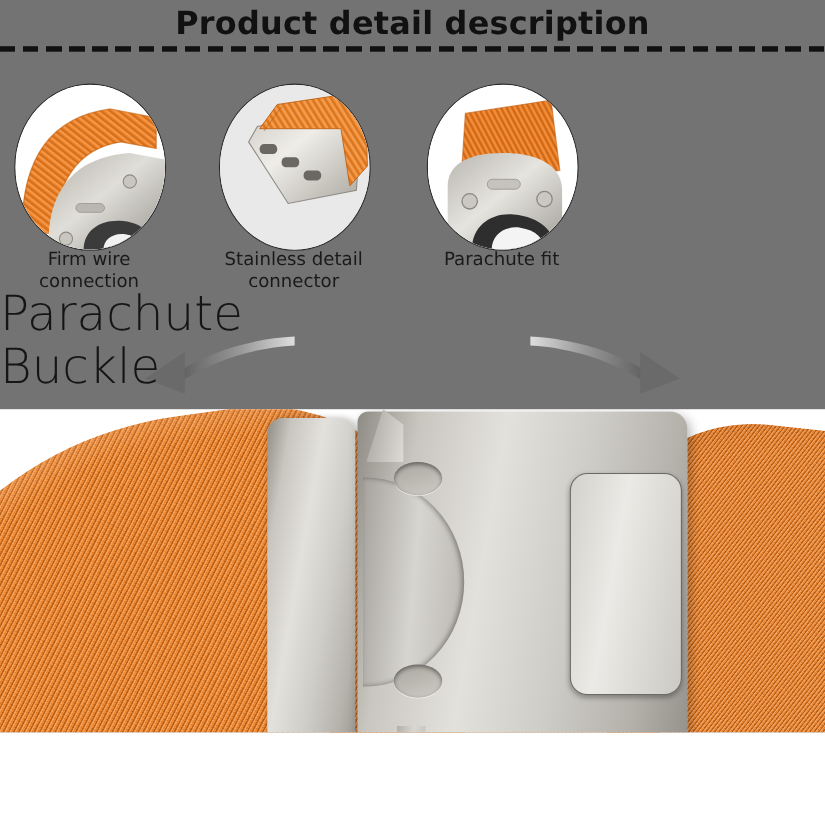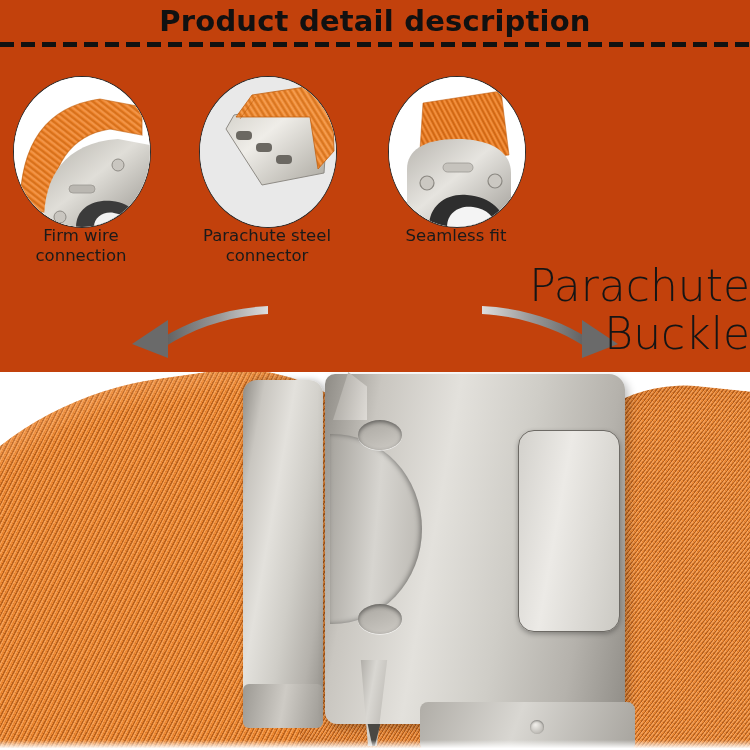--- a/index.html
+++ b/index.html
@@ -8,23 +8,23 @@
     padding: 0;
     background: #ffffff;
   }
   body {
     font-family: "Liberation Sans", sans-serif;
     -webkit-font-smoothing: antialiased;
   }
   #page {
     position: relative;
     width: 750px;
-    height: 750px;
+    height: 666px;
     overflow: hidden;
-    background: #c2410c;
+    background: #737373;
   }
 
   
   .page-title {
     position: absolute;
     left: 0;
     top: 4px;
     width: 750px;
     text-align: center;
     font-family: "DejaVu Sans", sans-serif;
@@ -122,21 +122,21 @@
       #8e8b85 0%, #c9c6c0 16%, #e3e1dc 38%,
       #cfcdc7 60%, #b5b2ac 82%, #908d87 100%);
   }
 
   
   .buckle-title {
     position: absolute;
     left: 0;
     top: 262px;
     width: 750px;
-    text-align: right;
+    text-align: left;
     font-family: "DejaVu Sans", sans-serif;
     font-weight: 300;
     font-size: 44px;
     line-height: 48px;
     color: #151515;
     white-space: pre-line;
     z-index: 6;
   }
   .arrow {
     position: absolute;
@@ -379,21 +379,21 @@
           </defs>
           <rect width="136" height="150" fill="#e9e9e9"></rect>
           <path d="M26 52 L34 38 L116 22 L128 36 L124 96 L62 108 Z" fill="url(#stl2)" stroke="#8e8b85" stroke-width="1"></path>
           <rect x="36" y="54" width="16" height="9" rx="4" fill="#6b6862"></rect>
           <rect x="56" y="66" width="16" height="9" rx="4" fill="#6b6862"></rect>
           <rect x="76" y="78" width="16" height="9" rx="4" fill="#6b6862"></rect>
           <path d="M36 40 L52 18 L132 6 L134 74 L118 92 L110 40 Z" fill="url(#wv2)" stroke="#c2600f" stroke-width="0.8"></path>
           <path d="M40 42 L56 20" stroke="#b85a0b" stroke-width="1" opacity="0.5"></path>
         </svg>
       </div>
-      <div class="feature-label">Parachute steel
+      <div class="feature-label">Stainless detail
 connector</div>
     </div>
 
     <div class="feature f2">
       <div class="circle-wrap">
         <svg viewBox="0 0 136 150" width="136" height="150" aria-hidden="true">
           <defs>
             <pattern id="wv3" width="4.5" height="4.5" patternTransform="rotate(62)" patternUnits="userSpaceOnUse">
               <rect width="4.5" height="4.5" fill="#ea7c22"></rect>
               <rect width="4.5" height="1.6" fill="#b9560a" opacity="0.6"></rect>
@@ -409,21 +409,21 @@
           <path d="M34 26 L112 14 L120 78 L30 88 Z" fill="url(#wv3)"></path>
           <path d="M34 26 L112 14 L120 78 L30 88 Z" fill="none" stroke="#b9560a" stroke-width="1" opacity="0.5"></path>
           <path d="M18 92 C18 74 34 62 68 62 C104 62 122 76 122 96 L122 150 L18 150 Z" fill="url(#stl3)"></path>
           <rect x="54" y="86" width="30" height="9" rx="4.5" fill="#c6c3bd" stroke="#9b9892" stroke-width="0.8"></rect>
           <circle cx="38" cy="106" r="7" fill="#cbc8c2" stroke="#8b8882" stroke-width="1.2"></circle>
           <circle cx="106" cy="104" r="7" fill="#cbc8c2" stroke="#8b8882" stroke-width="1.2"></circle>
           <path d="M40 150 C40 128 58 116 78 118 C102 120 116 134 116 150 Z" fill="#2e2e2e"></path>
           <path d="M58 150 C58 136 70 128 84 130 C98 132 106 140 106 150 Z" fill="#f4f4f4"></path>
         </svg>
       </div>
-      <div class="feature-label">Seamless fit</div>
+      <div class="feature-label">Parachute fit</div>
     </div>
 
   </div>
 
   <div class="buckle-title">Parachute
 Buckle</div>
 
   <div class="arrow arrow-left">
     <svg viewBox="0 0 140 70" width="140" height="70" aria-hidden="true">
       <defs>

